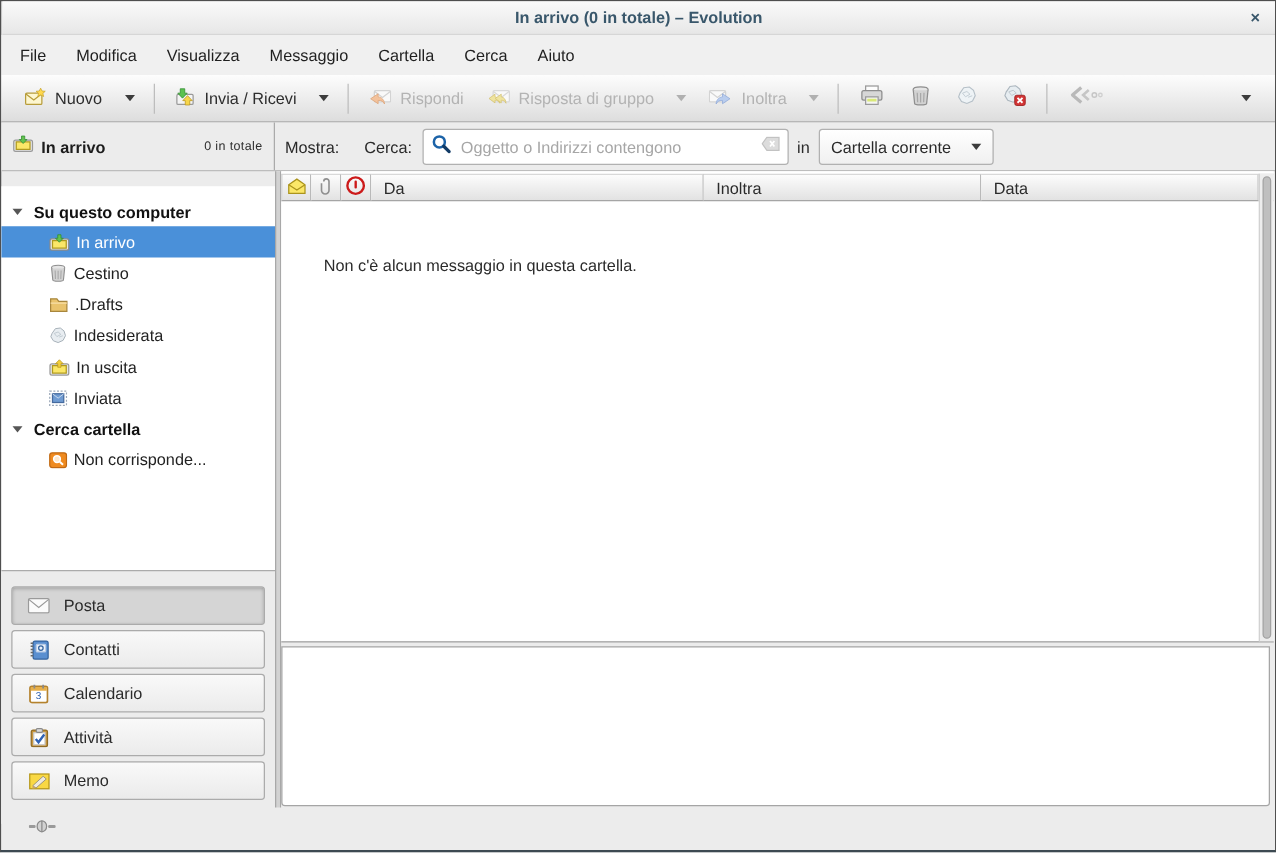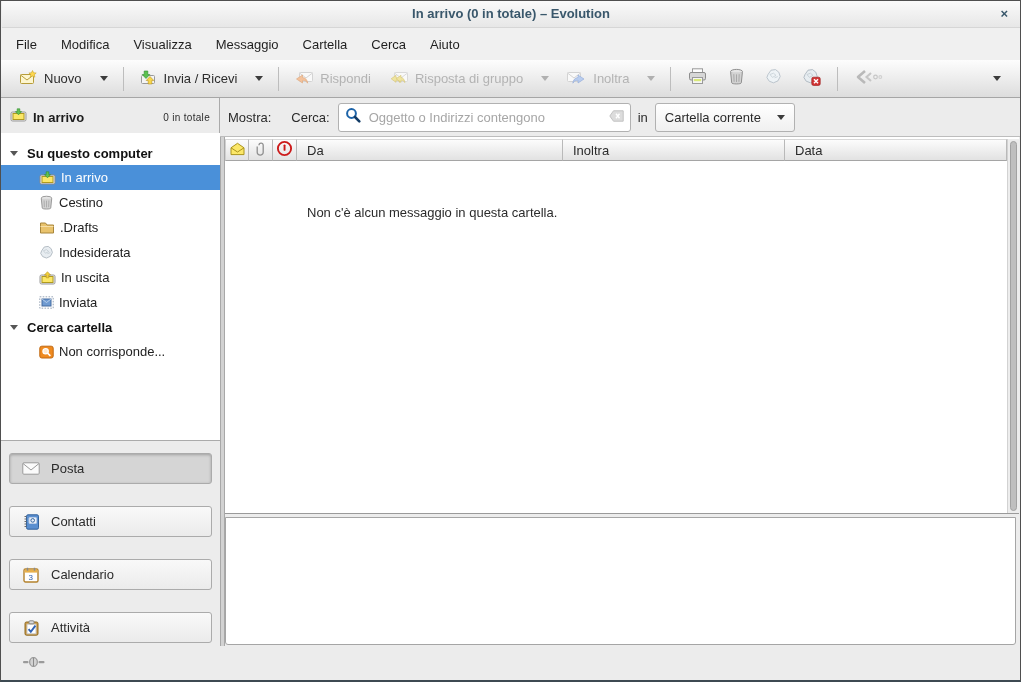--- a/index.html
+++ b/index.html
@@ -45,52 +45,52 @@
   .dd-show .caret { position:absolute; right:13px; }
   .dd-scope { width:140px; padding:0 9px; justify-content:space-between; margin-right:4px; }
   .search-entry { width:293px; height:29px; background:#fff; border:1px solid #b1b1b1; border-radius:3px;
                   display:flex; align-items:center; padding:0 6px; gap:6px; margin-left:2px; }
   .search-entry input { border:none; outline:none; background:transparent; flex:1; font-size:13px; color:#2a2a2a;
                         font-family:"Liberation Sans", sans-serif; min-width:0; }
   .search-entry input::placeholder { color:#a6a6a6; }
   .fb-in { font-size:13px; color:#2a2a2a; margin:0 7px 0 7px; }
 
   
-  .sidebar { position:absolute; left:0; top:132px; width:219px; height:510px; background:#fff;text-align:right; }
+  .sidebar { position:absolute; left:0; top:148px; width:219px; height:510px; background:#fff;text-align:right; }
   .tree { padding-top:8px; }
   .tree-group { display:flex; align-items:center; height:24px; padding-left:9px; gap:9px;
                 font-size:13px; font-weight:bold; color:#111; }
   .expander { width:0; height:0; border-left:4px solid transparent; border-right:4px solid transparent; border-top:5px solid #565656; }
   .tree-item { display:flex; align-items:center; height:25px; padding-left:38px; gap:5px; font-size:13px; color:#222; }
   .tree-item.selected { background:#4a90d9; color:#fff; }
   .tree-item .ti { display:flex; align-items:center; flex:none; }
 
   .switcher { position:absolute; left:0; bottom:0; width:219px; height:203px; background:#ececec;
-              border-top:1px solid #ababab; padding:12px 8px 0 8px; display:flex; flex-direction:column; gap:22px; }
+              border-top:1px solid #ababab; padding:12px 8px 0 8px; display:flex; flex-direction:column; gap:4px; }
   .sw-btn { height:31px; background:linear-gradient(#f9f9f9,#ebebeb); border:1px solid #ababab; border-radius:3px;
             display:flex; align-items:center; gap:10px; padding:0 11px; font-size:13px; color:#2b2b2b; flex:none; }
   .sw-btn.active { background:#d5d5d5; box-shadow:inset 0 1px 3px rgba(0,0,0,.25); }
   .sw-btn .si { width:20px; display:flex; justify-content:center; flex:none; }
 
   .vsep { position:absolute; left:219px; top:136px; width:5px; height:510px; background:#d2d2d2;
           border-left:1px solid #a8a8a8; border-right:1px solid #a8a8a8; }
 
   
   .main { position:absolute; left:224px; top:136px; right:1px; height:510px; background:#ececec; }
   .list-area { position:absolute; top:0; left:0; right:0; height:377px; background:#fff; border-bottom:1px solid #9a9a9a; }
   .list-header { position:absolute; top:2px; left:0; right:0; height:22px; display:flex; }
   .hcell { background:linear-gradient(#fcfcfc,#e2e2e2); border-right:1px solid #b9b9b9; border-bottom:1px solid #a5a5a5;
            border-top:1px solid #d8d8d8; display:flex; align-items:center; font-size:13px; color:#2b2b2b; }
   .hcell.first { border-left:1px solid #cfcfcf; }
   .hcell.icon { width:24px; justify-content:center; }
   .hcell.c-da { width:266px; padding-left:10px; }
   .hcell.c-ogg { width:222px; padding-left:10px; }
   .hcell.c-data { flex:1; padding-left:10px; }
   .hcell.fill { width:12px; border-right:none; }
-  .empty-text { position:absolute; top:68px; left:34px; font-size:13px; color:#2b2b2b;margin-left:48px; }
+  .empty-text { position:absolute; top:68px; left:34px; font-size:13px; color:#2b2b2b; }
   .vscroll { position:absolute; right:0; top:2px; width:12px; height:374px; background:#ededed; border-left:1px solid #d2d2d2; }
   .vthumb { position:absolute; left:2px; right:2px; top:2px; bottom:2px; background:#bfbfbf; border:1px solid #a2a2a2; border-radius:5px; }
   .preview { position:absolute; top:380px; left:0; right:3px; bottom:2px; background:#fff;
              border:1px solid #a5a5a5; border-radius:0 0 3px 3px; }
 
   
   .statusbar { position:absolute; left:0; right:0; bottom:0; height:34px; background:#ececec;
                display:flex; align-items:center; padding-left:22px; }
 </style>
 </head>

